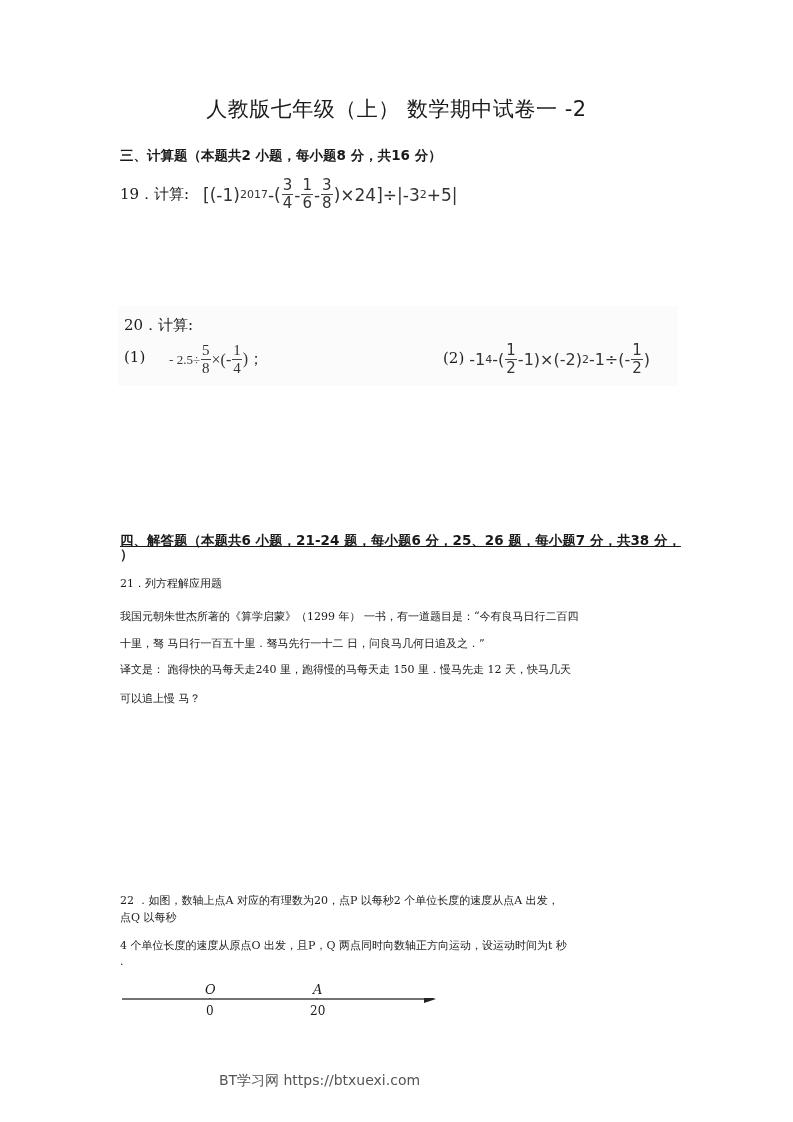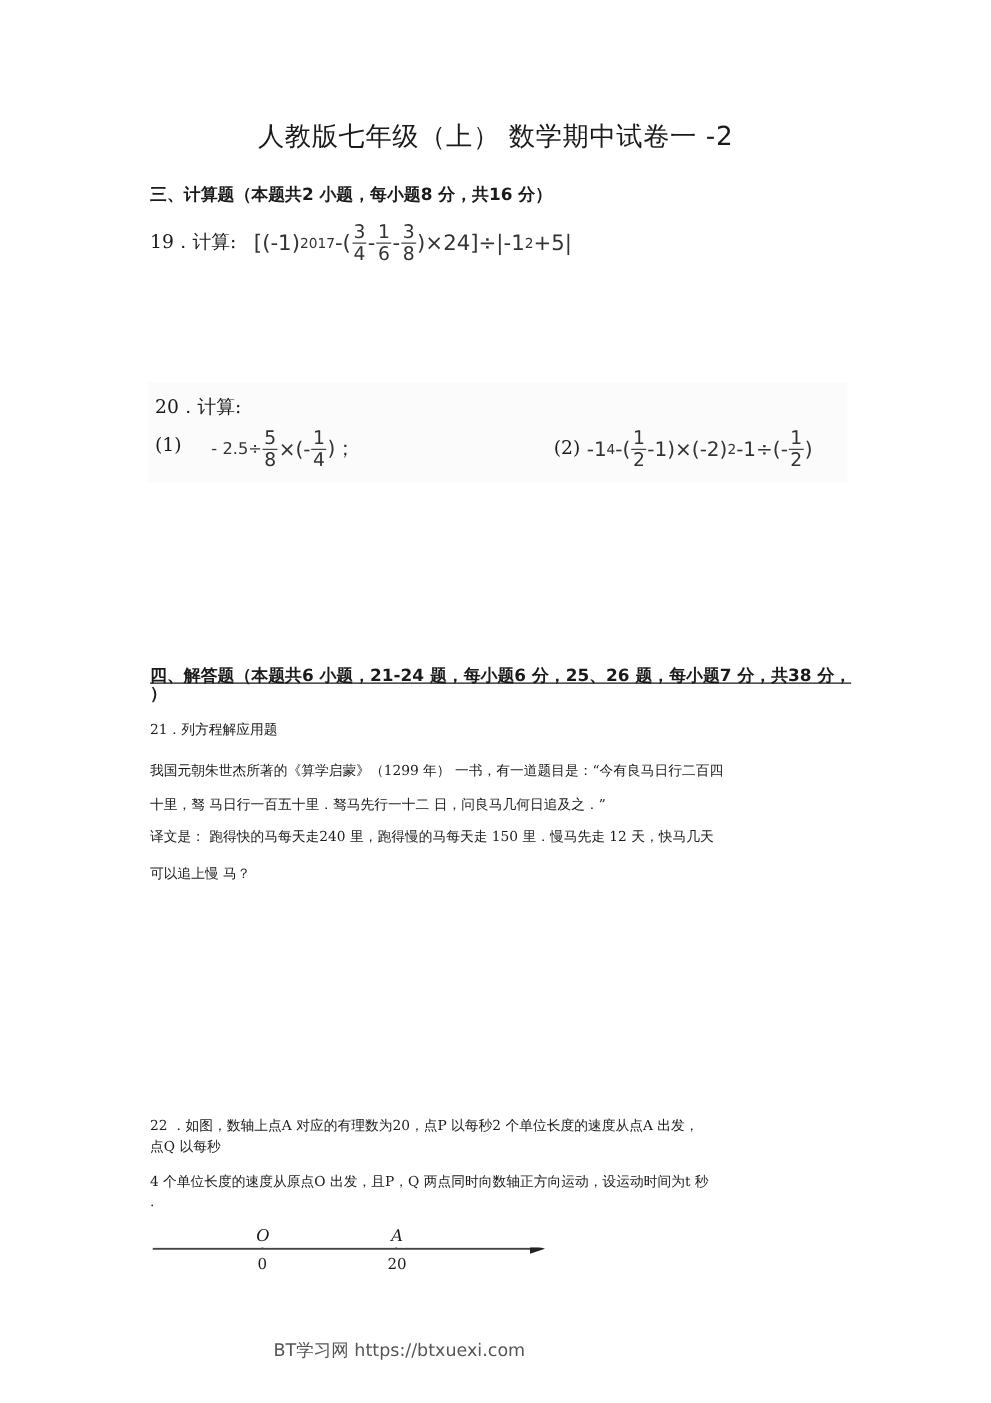--- a/index.html
+++ b/index.html
@@ -39,33 +39,33 @@
     <span>-</span>
     <span class="frac">
         <span class="n">1</span>
         <span class="d">6</span>
       </span>
     <span>-</span>
     <span class="frac">
         <span class="n">3</span>
         <span class="d">8</span>
       </span>
-    <span>)×24]÷|-1</span>
+    <span>)×24]÷|-3</span>
       <sup>2</sup>
       <span>+5|</span>
   </span>
 </div>
 
 <div class="faint"></div>
 
 <div class="abs q" style="left:124px; top:316px;">20．计算:</div>
 
 <div class="abs" style="left:124px; top:343px;">
   <span class="q" style="display:inline-block; width:40px; position:relative; top:-2px;">(1)</span>
-  <span class="math" style="font-size:13px;">
+  <span class="math" style="font-size:13px;font-family:Liberation Serif, serif;">
     <span>- 2.5÷</span>
     <span class="frac">
         <span class="n">5</span>
         <span class="d">8</span>
       </span>
     <span style="font-size:16px;">×(-</span>
     <span class="frac">
         <span class="n">1</span>
         <span class="d">4</span>
       </span>

